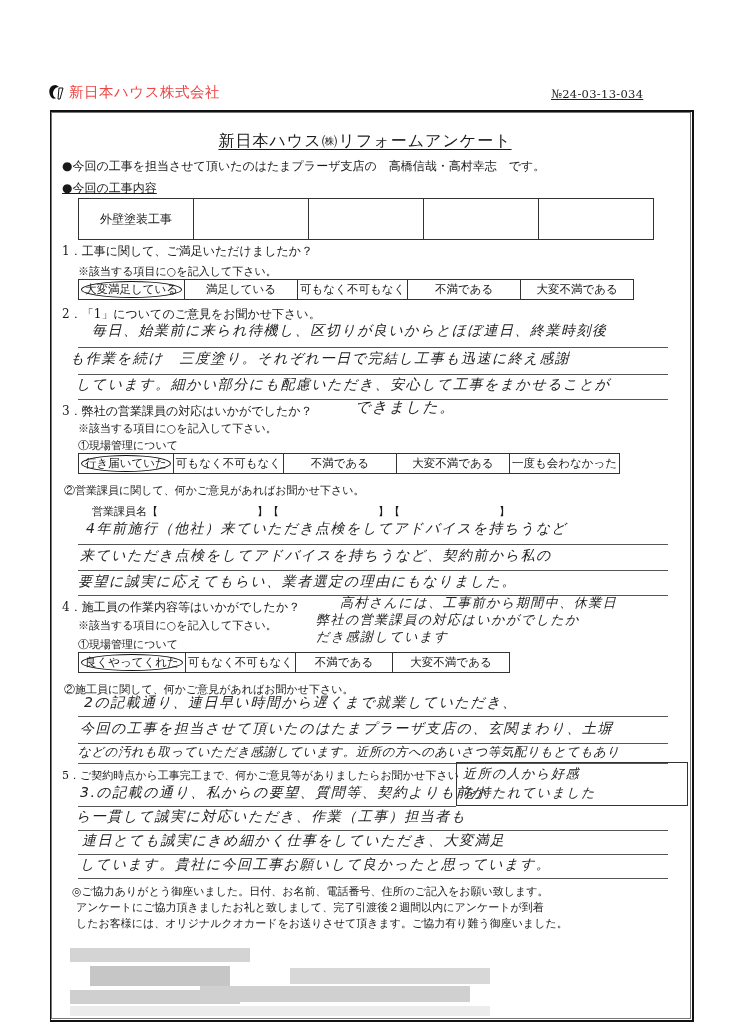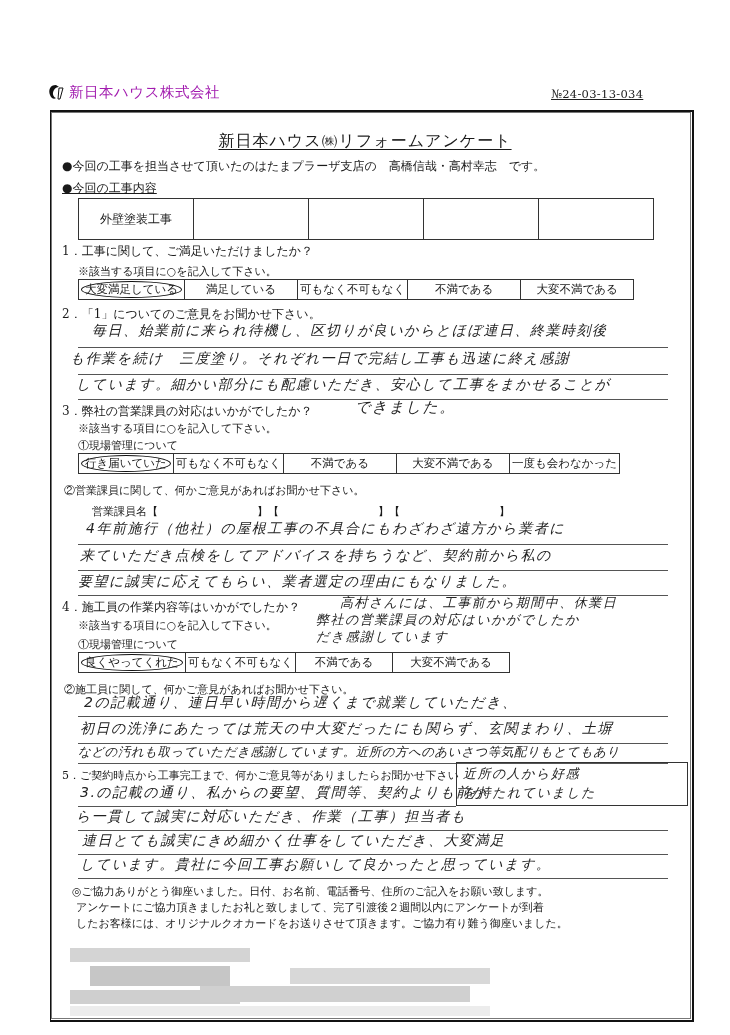--- a/index.html
+++ b/index.html
@@ -1,21 +1,21 @@
 <!DOCTYPE html>
 <html><head>
 <meta charset="utf-8">
 <style>
   html, body { margin: 0; padding: 0; background: #ffffff; }
   body { width: 730px; height: 1035px; position: relative; overflow: hidden;
          font-family: "DejaVu Serif", "Liberation Serif", serif; color: #1a1a1a; }
   .header-logo { position: absolute; left: 47px; top: 83px; display: flex; align-items: center; }
   .logo-mark { width: 18px; height: 18px; position: relative; margin-right: 4px; }
   .logo-mark svg { display: block; }
-  .company { font-family: "DejaVu Sans", sans-serif; font-size: 14.5px; letter-spacing: 0.5px; color: #a21caf; }
+  .company { font-family: "DejaVu Sans", sans-serif; font-size: 14.5px; letter-spacing: 0.5px; color: #ef4444; }
   .doc-no { position: absolute; left: 551px; top: 87px; font-size: 11.5px; text-decoration: underline; color: #222; letter-spacing: 0.3px; }
   .frame { position: absolute; left: 50px; top: 110px; width: 644px; height: 912px;
            border: 2.5px solid #111; box-sizing: border-box; border-left-width: 1.5px; }
   .frame-inner { position: absolute; left: 51px; top: 112px; width: 640px; height: 907px; border: 1px solid #777; box-sizing: border-box; }
   .title { position: absolute; left: 0; width: 730px; top: 131px; text-align: center; }
   .title span { font-size: 16px; letter-spacing: 1px; text-decoration: underline; text-underline-offset: 3px; }
   .line { position: absolute; font-size: 12px; white-space: nowrap; }
   .small { font-size: 11px; }
   .hand { font-family: "DejaVu Sans", sans-serif; font-style: italic; font-size: 14px; color: #222; letter-spacing: 1.5px; white-space: nowrap; position: absolute; }
   .ruled { position: absolute; height: 1px; background: #555; }
@@ -95,21 +95,21 @@
     <td style="width:88px;"><span class="circled">行き届いていた</span></td>
     <td style="width:104px;"><span>可もなく不可もなく</span></td>
     <td style="width:108px;"><span>不満である</span></td>
     <td style="width:108px;"><span>大変不満である</span></td>
     <td style="width:104px;"><span>一度も会わなかった</span></td>
   </tr>
 </tbody>
   </table>
 <div class="line small" style="left:64px; top:483px;">②営業課員に関して、何かご意見があればお聞かせ下さい。</div>
 <div class="line small" style="left:92px; top:504px;">営業課員名【　　　　　　　　　】【　　　　　　　　　】【　　　　　　　　　】</div>
-<div class="hand" style="left:86px; top:520px;">4年前施行（他社）の屋根工事の不具合にもわざわざ遠方から業者に</div>
+<div class="hand" style="left:86px; top:520px;">4年前施行（他社）来ていただき点検をしてアドバイスを持ちうなど</div>
 <div class="ruled" style="left:78px; top:544px; width:590px;"></div>
 <div class="hand" style="left:80px; top:547px;">来ていただき点検をしてアドバイスを持ちうなど、契約前から私の</div>
 <div class="ruled" style="left:78px; top:570px; width:590px;"></div>
 <div class="hand" style="left:78px; top:573px;">要望に誠実に応えてもらい、業者選定の理由にもなりました。</div>
 <div class="ruled" style="left:78px; top:595px; width:590px;"></div>
 
 <div class="line" style="left:62px; top:599px;">4．施工員の作業内容等はいかがでしたか？</div>
 <div class="hand" style="left:340px; top:594px; font-size:13px;">高村さんには、工事前から期間中、休業日</div>
 <div class="hand" style="left:316px; top:611px; font-size:13px;">弊社の営業課員の対応はいかがでしたか</div>
 <div class="hand" style="left:316px; top:628px; font-size:13px;">だき感謝しています</div>
@@ -121,21 +121,21 @@
     <td style="width:90px;"><span class="circled">良くやってくれた</span></td>
     <td style="width:94px;"><span>可もなく不可もなく</span></td>
     <td style="width:92px;"><span>不満である</span></td>
     <td style="width:112px;"><span>大変不満である</span></td>
   </tr>
 </tbody>
   </table>
 <div class="line small" style="left:64px; top:682px;">②施工員に関して、何かご意見があればお聞かせ下さい。</div>
 <div class="hand" style="left:84px; top:694px;">2の記載通り、連日早い時間から遅くまで就業していただき、</div>
 <div class="ruled" style="left:78px; top:716px; width:590px;"></div>
-<div class="hand" style="left:80px; top:720px;">初日の洗浄にあたっては荒天の中大変だったにも関らず、玄関まわり、土塀</div>
+<div class="hand" style="left:80px; top:720px;">今回の工事を担当させて頂いたのはたまプラーザ支店の、玄関まわり、土塀</div>
 <div class="ruled" style="left:78px; top:743px; width:590px;"></div>
 <div class="hand" style="left:78px; top:744px; font-size:12.5px; letter-spacing:0.5px;">などの汚れも取っていただき感謝しています。近所の方へのあいさつ等気配りもとてもあり</div>
 <div class="ruled" style="left:78px; top:763px; width:590px;"></div>
 
 <div class="line small" style="left:62px; top:768px;">5．ご契約時点から工事完工まで、何かご意見等がありましたらお聞かせ下さい</div>
 <div class="boxed" style="left:456px; top:762px; width:230px; height:42px;">
   <div class="hand" style="left:6px; top:2px; font-size:13px;">近所の人から好感</div>
   <div class="hand" style="left:6px; top:21px; font-size:13px;">を持たれていました</div>
 </div>
 <div class="hand" style="left:80px; top:784px;">3.の記載の通り、私からの要望、質問等、契約よりも前か</div>

